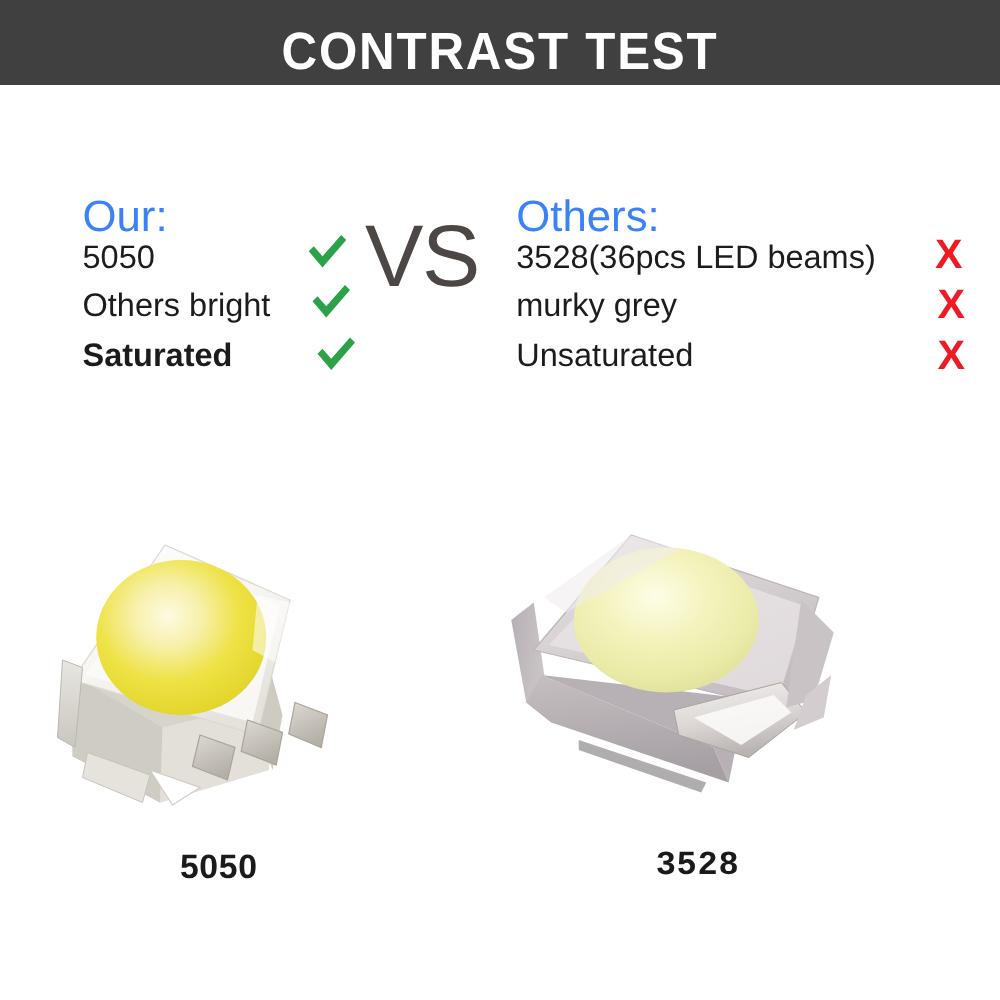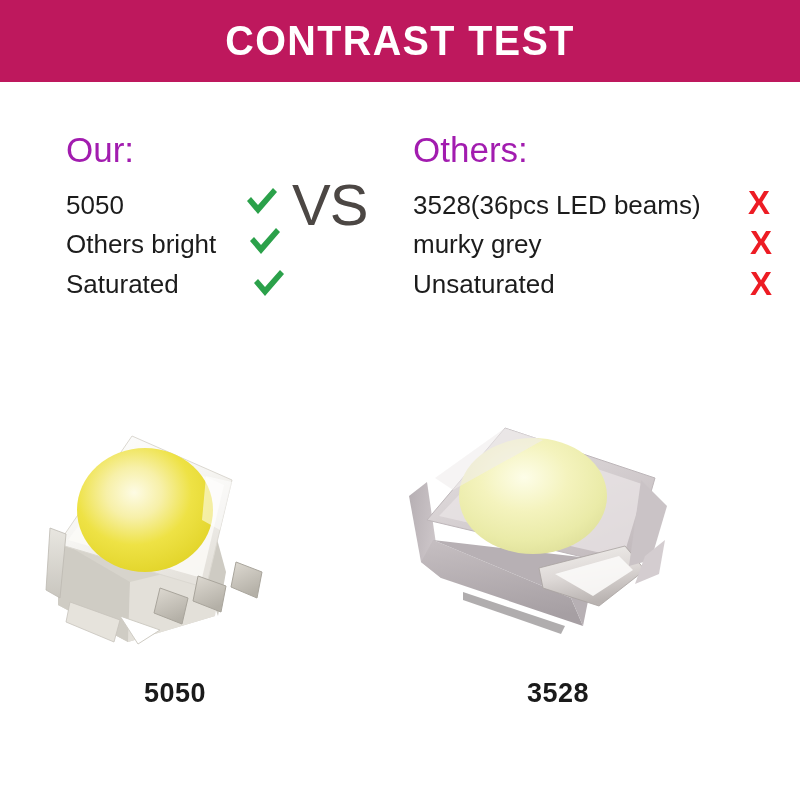--- a/index.html
+++ b/index.html
@@ -20,22 +20,22 @@
     height: 800px;
     background: #ffffff;
   }
 
   
   #header-banner {
     position: absolute;
     left: 0;
     top: 0;
     width: 800px;
-    height: 82px;
-    background: #be185d;
+    height: 68px;
+    background: #404040;
   }
   #header-title {
     position: absolute;
     left: 0;
     top: 0;
     width: 800px;
     height: 82px;
     line-height: 82px;
     text-align: center;
     color: #ffffff;
@@ -53,24 +53,25 @@
     position: absolute;
     left: 0;
     top: 82px;
     width: 800px;
     height: 320px;
   }
 
   .col-heading {
     position: absolute;
     font-size: 35px;
-    color: #a21caf;
+    color: #3b82f6;
     font-weight: normal;
     white-space: nowrap;
     letter-spacing: 0px;
+    margin-top: 24px;
   }
   #our-heading   { left: 66px;  top: 48px; }
   #others-heading{ left: 413px; top: 48px; text-align: center; }
 
   .feature-row {
     position: absolute;
     height: 34px;
     display: flex;
     align-items: center;
     white-space: nowrap;
@@ -78,38 +79,38 @@
   .feature-label {
     font-size: 26px;
     color: #1c1c1c;
     line-height: 34px;
   }
 
   
   .our-row { left: 66px; width: 220px; }
   #our-row-0 { top: 106px; }
   #our-row-1 { top: 145px; }
-  #our-row-2 { top: 185px; }
+  #our-row-2 { top: 185px; font-weight: bold; }
 
   .check-mark {
     position: absolute;
     width: 34px;
     height: 30px;
     display: block;
   }
   #our-check-0 { left: 245px; top: 104px; }
   #our-check-1 { left: 248px; top: 144px; }
   #our-check-2 { left: 252px; top: 186px; }
 
   
   #vs-label {
     position: absolute;
     left: 292px;
     top: 88px;
-    font-size: 58px;
+    font-size: 70px;
     font-weight: normal;
     color: #4c4744;
     letter-spacing: -1px;
     line-height: 70px;
     white-space: nowrap;
   }
 
   
   .others-row { left: 413px; width: 340px; }
   #others-row-0 { top: 106px; }
@@ -135,21 +136,21 @@
     top: 420px;
     width: 800px;
     height: 380px;
   }
   .led-figure {
     position: absolute;
     width: 330px;
     height: 300px;
   }
   #led-figure-0 { left: 10px;  top: 0px; }
-  #led-figure-1 { left: 393px; top: 0px; }
+  #led-figure-1 { left: 393px; top: 0px; font-family: Liberation Mono, monospace; }
 
   .led-photo {
     position: absolute;
     left: 0;
     top: 0;
     width: 330px;
     height: 230px;
   }
   .led-caption {
     position: absolute;

